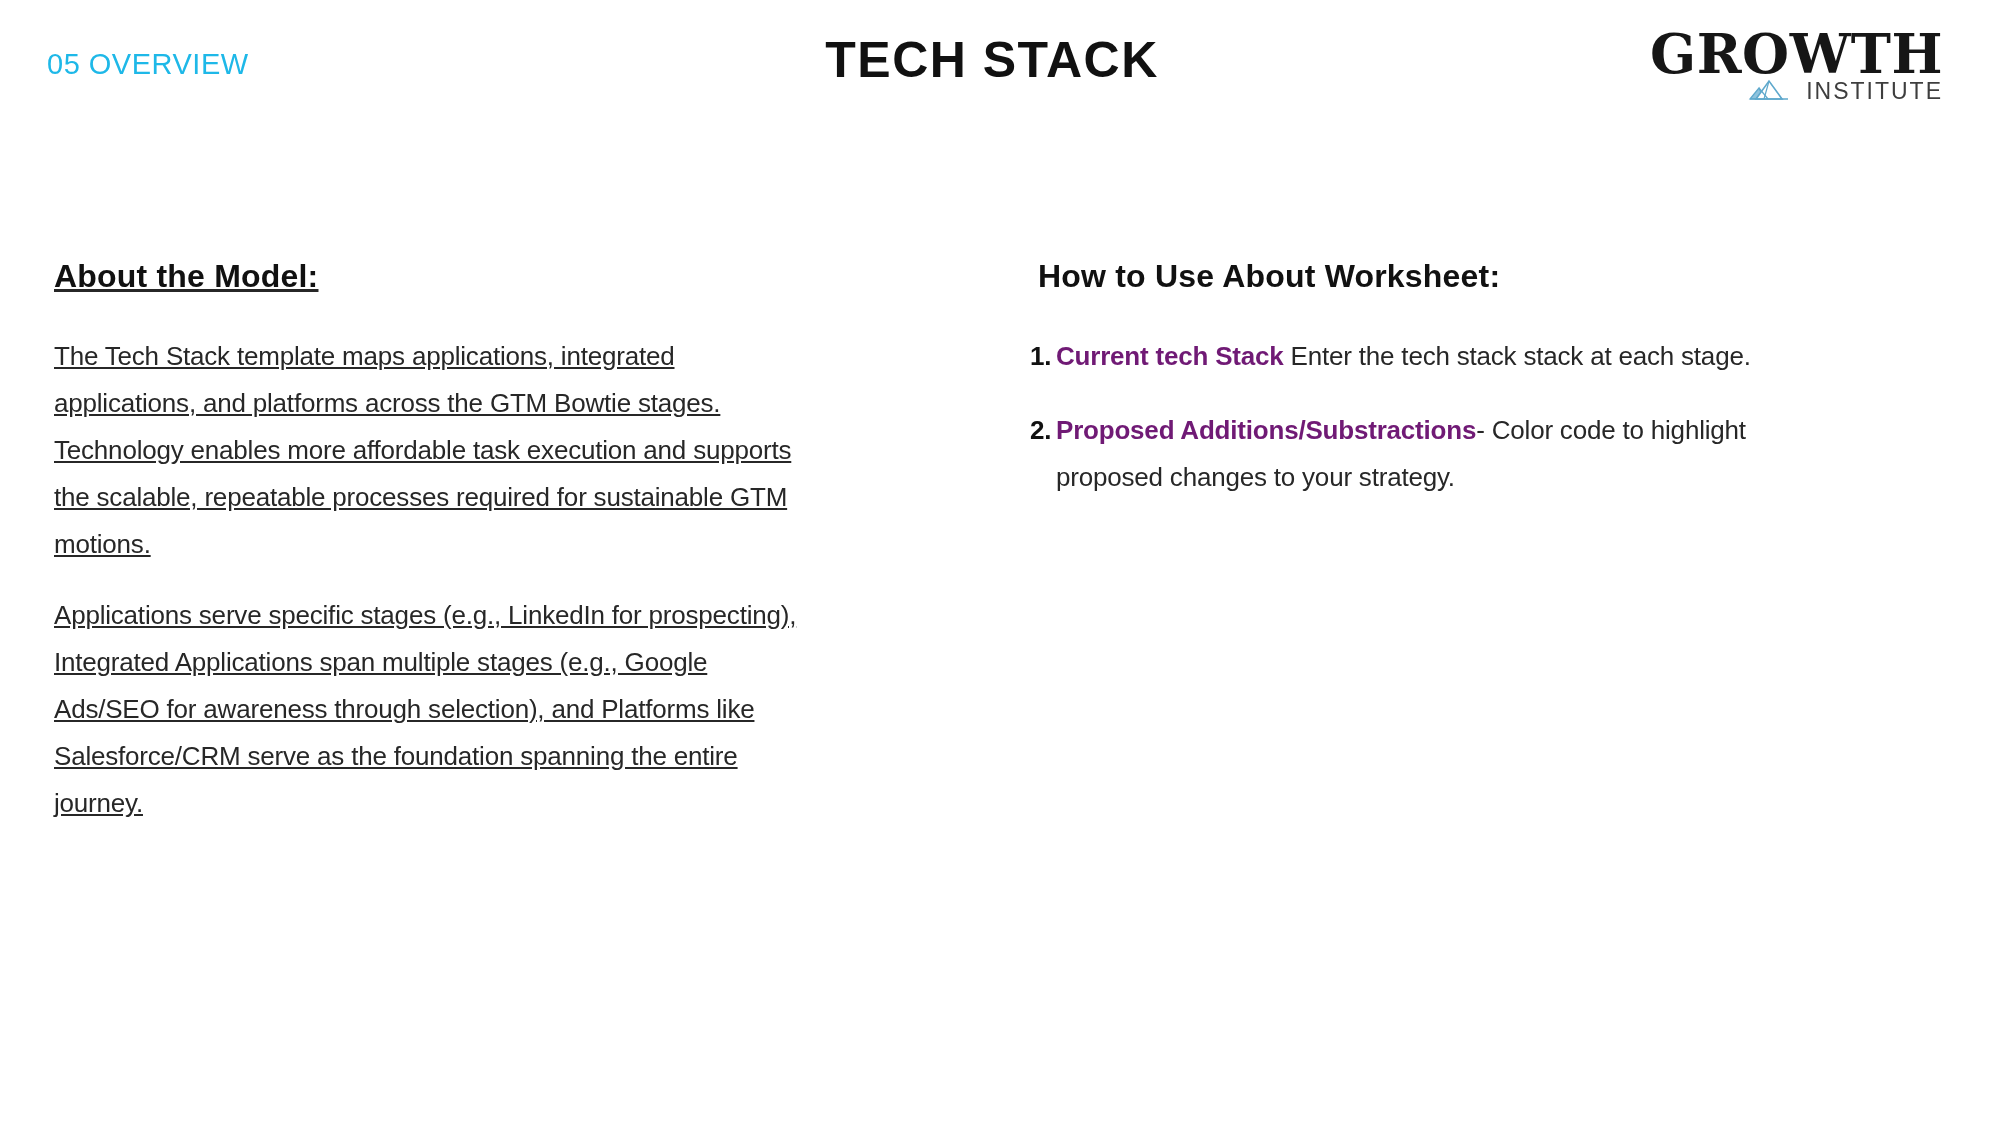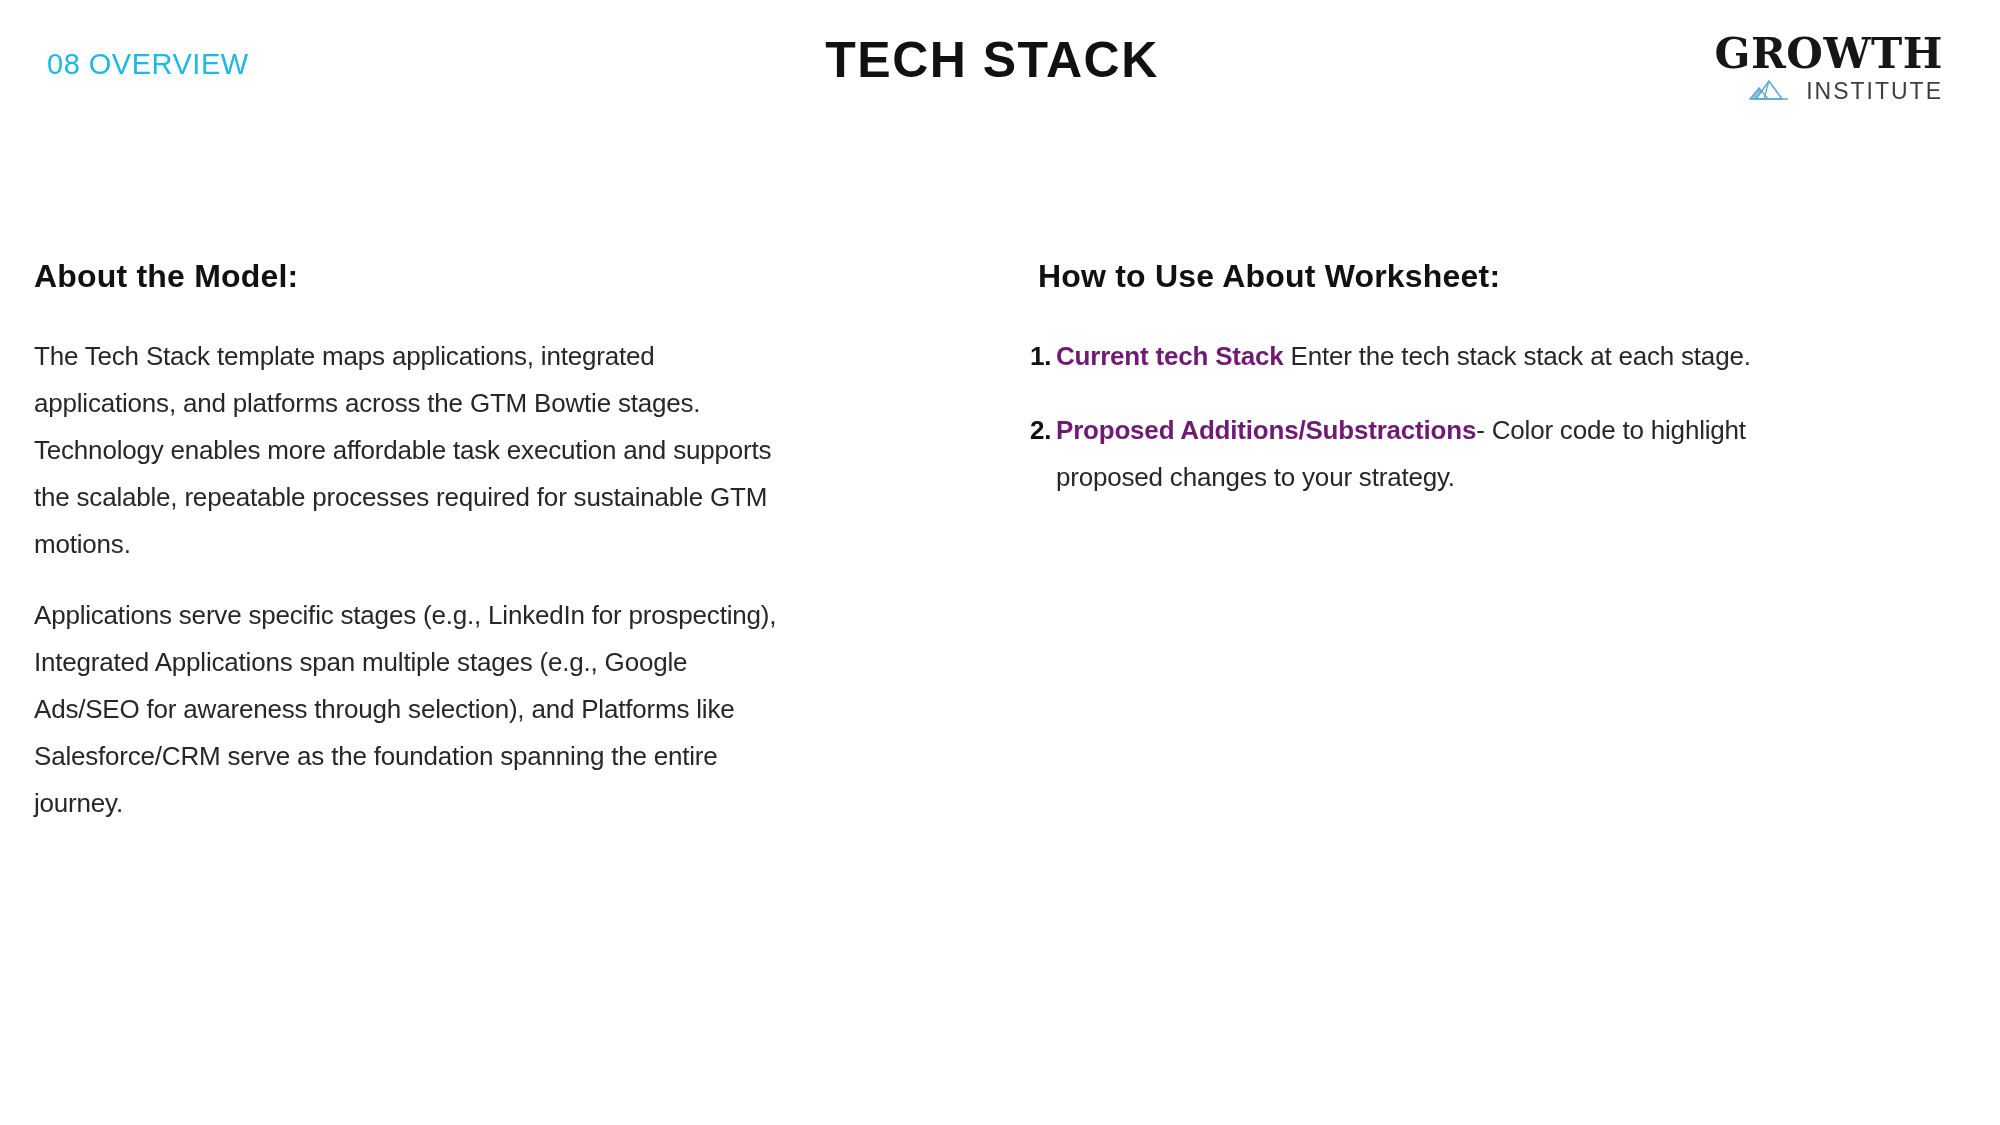--- a/index.html
+++ b/index.html
@@ -37,21 +37,21 @@
   .logo {
     position: absolute;
     right: 57px;
     top: 30px;
     display: flex;
     flex-direction: column;
     align-items: flex-end;
   }
   .logo-primary {
     font-family: "DejaVu Serif", serif;
-    font-size: 42px;
+    font-size: 54px;
     line-height: 48px;
     font-weight: 700;
     color: #161616;
     letter-spacing: 0.5px;
   }
   .logo-secondary-row {
     display: flex;
     align-items: center;
     gap: 16px;
     margin-top: 0px;
@@ -62,21 +62,21 @@
     color: #3e3e3e;
     letter-spacing: 2px;
   }
   .logo-icon { display: inline-block; }
 
   
   .col {
     position: absolute;
     top: 258px;
   }
-  .col-left  { left: 34px;  width: 900px; }
+  .col-left  { left: 54px;  width: 900px; text-decoration: underline; }
   .col-right { left: 1030px; width: 940px; }
 
   .col h2 {
     font-size: 32px;
     font-weight: 700;
     color: #111111;
     margin: 0 0 38px 0;
     letter-spacing: 0.2px;
   }
   .col-right h2 { margin-left: 8px; }
@@ -104,21 +104,21 @@
     flex: 0 0 26px;
     font-weight: 700;
     color: #111111;
   }
   .howto-content { flex: 1; white-space: pre-line; }
   .howto-bold { font-weight: 700; color: #701a75; }
 </style>
 </head>
 <body>
 
-<div class="section-label">08 OVERVIEW</div>
+<div class="section-label">05 OVERVIEW</div>
 
 <h1 class="slide-title">TECH STACK</h1>
 
 <div class="logo">
   <div class="logo-primary">GROWTH</div>
   <div class="logo-secondary-row">
     <span class="logo-icon">
       <svg width="42" height="23" viewBox="0 0 42 23" xmlns="http://www.w3.org/2000/svg">
         <path d="M2 21 L11 10 L16 21 Z" fill="#8fc3dd" stroke="#5ea8cc" stroke-width="1.2"></path>
         <path d="M8 21 L21 3 L34 21 Z" fill="#ffffff" stroke="#5ea8cc" stroke-width="1.6"></path>

